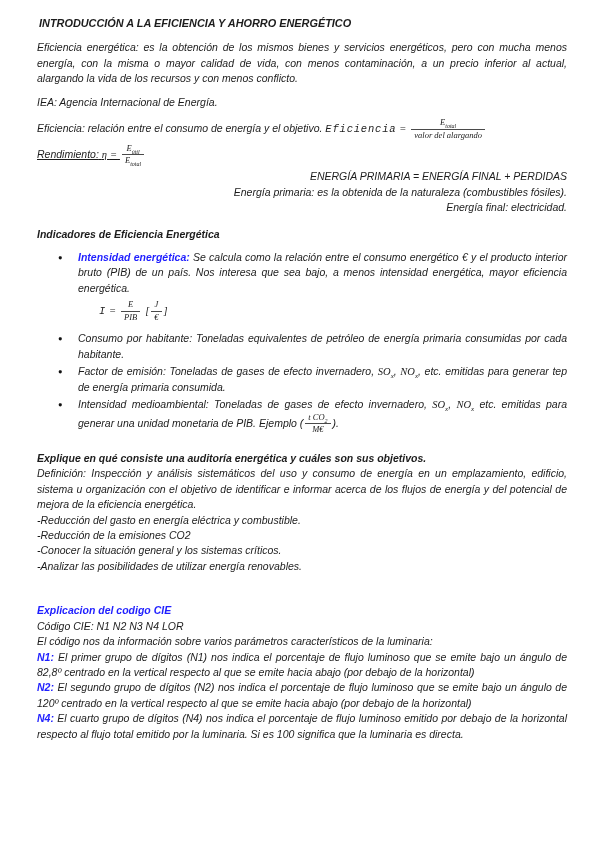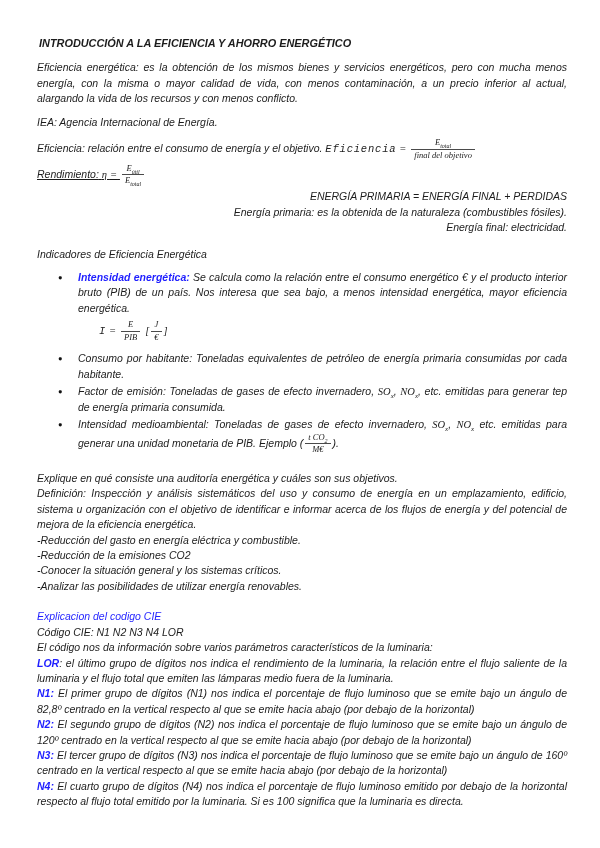--- a/index.html
+++ b/index.html
@@ -8,37 +8,37 @@
     width: 600px; height: 848px;
     font-family: "Liberation Sans", sans-serif;
     font-style: italic;
     font-size: 10.5px;
     line-height: 15.4px;
     color: var(--ink);
   }
   .page {
     box-sizing: border-box;
     width: 600px; height: 848px;
-    padding: 36px 33px 10px 37px;
+    padding: 16px 33px 10px 37px;
     overflow: hidden;
   }
   p { margin: 0; }
   .just { text-align: justify; }
   .title {
     font-size: 10.9px;
     font-weight: bold;
     margin: 0 0 9px 2px;
   }
   .mb { margin-bottom: 8px; }
   .mb-sm { margin-bottom: 3px; text-decoration: underline; }
   .bold { font-weight: bold; }
   .blue { color: var(--accent); }
-  .heading { font-weight: normal; margin: 0 0 7px; }
+  .heading { font-weight: bold; margin: 0 0 7px; }
   .section-gap { margin-top: 16px; }
-  .big-gap { margin-top: 15px; }
+  .big-gap { margin-top: 29px; }
 
   
   .math { font-family: "Liberation Serif", serif; font-style: italic; }
   .mathsp { letter-spacing: 0.8px; font-family: Liberation Mono, monospace; }
   sub.msub {
     font-family: "Liberation Serif", serif;
     font-style: italic;
     font-size: 7px;
     line-height: 0;
   }
@@ -78,21 +78,21 @@
 
   <p class="title">INTRODUCCIÓN A LA EFICIENCIA Y AHORRO ENERGÉTICO</p>
 
   <p class="just mb">Eficiencia energética: es la obtención de los mismos bienes y servicios energéticos, pero con mucha menos energía, con la misma o mayor calidad de vida, con menos contaminación, a un precio inferior al actual, alargando la vida de los recursos y con menos conflicto.</p>
 
   <p class="mb">IEA: Agencia Internacional de Energía.</p>
 
   <p class="formula-line"><span>Eficiencia: relación entre el consumo de energía y el objetivo.</span>
     <span class="math mathsp">Eficiencia</span>
     <span class="math">=</span>
-    <span class="frac"><span class="num"><span>E</span><sub class="msub">total</sub></span><span class="den">final del objetivo</span></span>
+    <span class="frac"><span class="num"><span>E</span><sub class="msub">total</sub></span><span class="den">valor del alargando</span></span>
   </p>
 
   <p class="formula-line mb-sm"><span>Rendimiento:</span>
     <span class="math">η</span>
     <span class="math">=</span>
     <span class="frac"><span class="num"><span>E</span><sub class="msub">útil</sub></span><span class="den"><span>E</span><sub class="msub">total</sub></span></span>
   </p>
 
   <div class="energy-block">
     <p>ENERGÍA PRIMARIA = ENERGÍA FINAL + PERDIDAS</p>
@@ -137,19 +137,17 @@
   <p class="just">Definición: Inspección y análisis sistemáticos del uso y consumo de energía en un emplazamiento, edificio, sistema u organización con el objetivo de identificar e informar acerca de los flujos de energía y del potencial de mejora de la eficiencia energética.</p>
   <p>-Reducción del gasto en energía eléctrica y combustible.</p>
   <p>-Reducción de la emisiones CO2</p>
   <p>-Conocer la situación general y los sistemas críticos.</p>
   <p>-Analizar las posibilidades de utilizar energía renovables.</p>
 
   <p class="heading blue big-gap" style="margin-bottom:0">Explicacion del codigo CIE</p>
   <p>Código CIE: N1 N2 N3 N4 LOR</p>
   <p>El código nos da información sobre varios parámetros característicos de la luminaria:</p>
 
-  <p class="just"><span class="blue bold">LOR</span><span>: el último grupo de dígitos nos indica el rendimiento de la luminaria, la relación entre el flujo saliente de la luminaria y el flujo total que emiten las lámparas medio fuera de la luminaria.</span></p>
   <p class="just"><span class="blue bold">N1:</span><span> El primer grupo de dígitos (N1) nos indica el porcentaje de flujo luminoso que se emite bajo un ángulo de 82,8º centrado en la vertical respecto al que se emite hacia abajo (por debajo de la horizontal)</span></p>
   <p class="just"><span class="blue bold">N2:</span><span> El segundo grupo de dígitos (N2) nos indica el porcentaje de flujo luminoso que se emite bajo un ángulo de 120º centrado en la vertical respecto al que se emite hacia abajo (por debajo de la horizontal)</span></p>
-  <p class="just"><span class="blue bold">N3:</span><span> El tercer grupo de dígitos (N3) nos indica el porcentaje de flujo luminoso que se emite bajo un ángulo de 160º centrado en la vertical respecto al que se emite hacia abajo (por debajo de la horizontal)</span></p>
   <p class="just"><span class="blue bold">N4:</span><span> El cuarto grupo de dígitos (N4) nos indica el porcentaje de flujo luminoso emitido por debajo de la horizontal respecto al flujo total emitido por la luminaria. Si es 100 significa que la luminaria es directa.</span></p>
 
 </div>
 
 </body></html>

